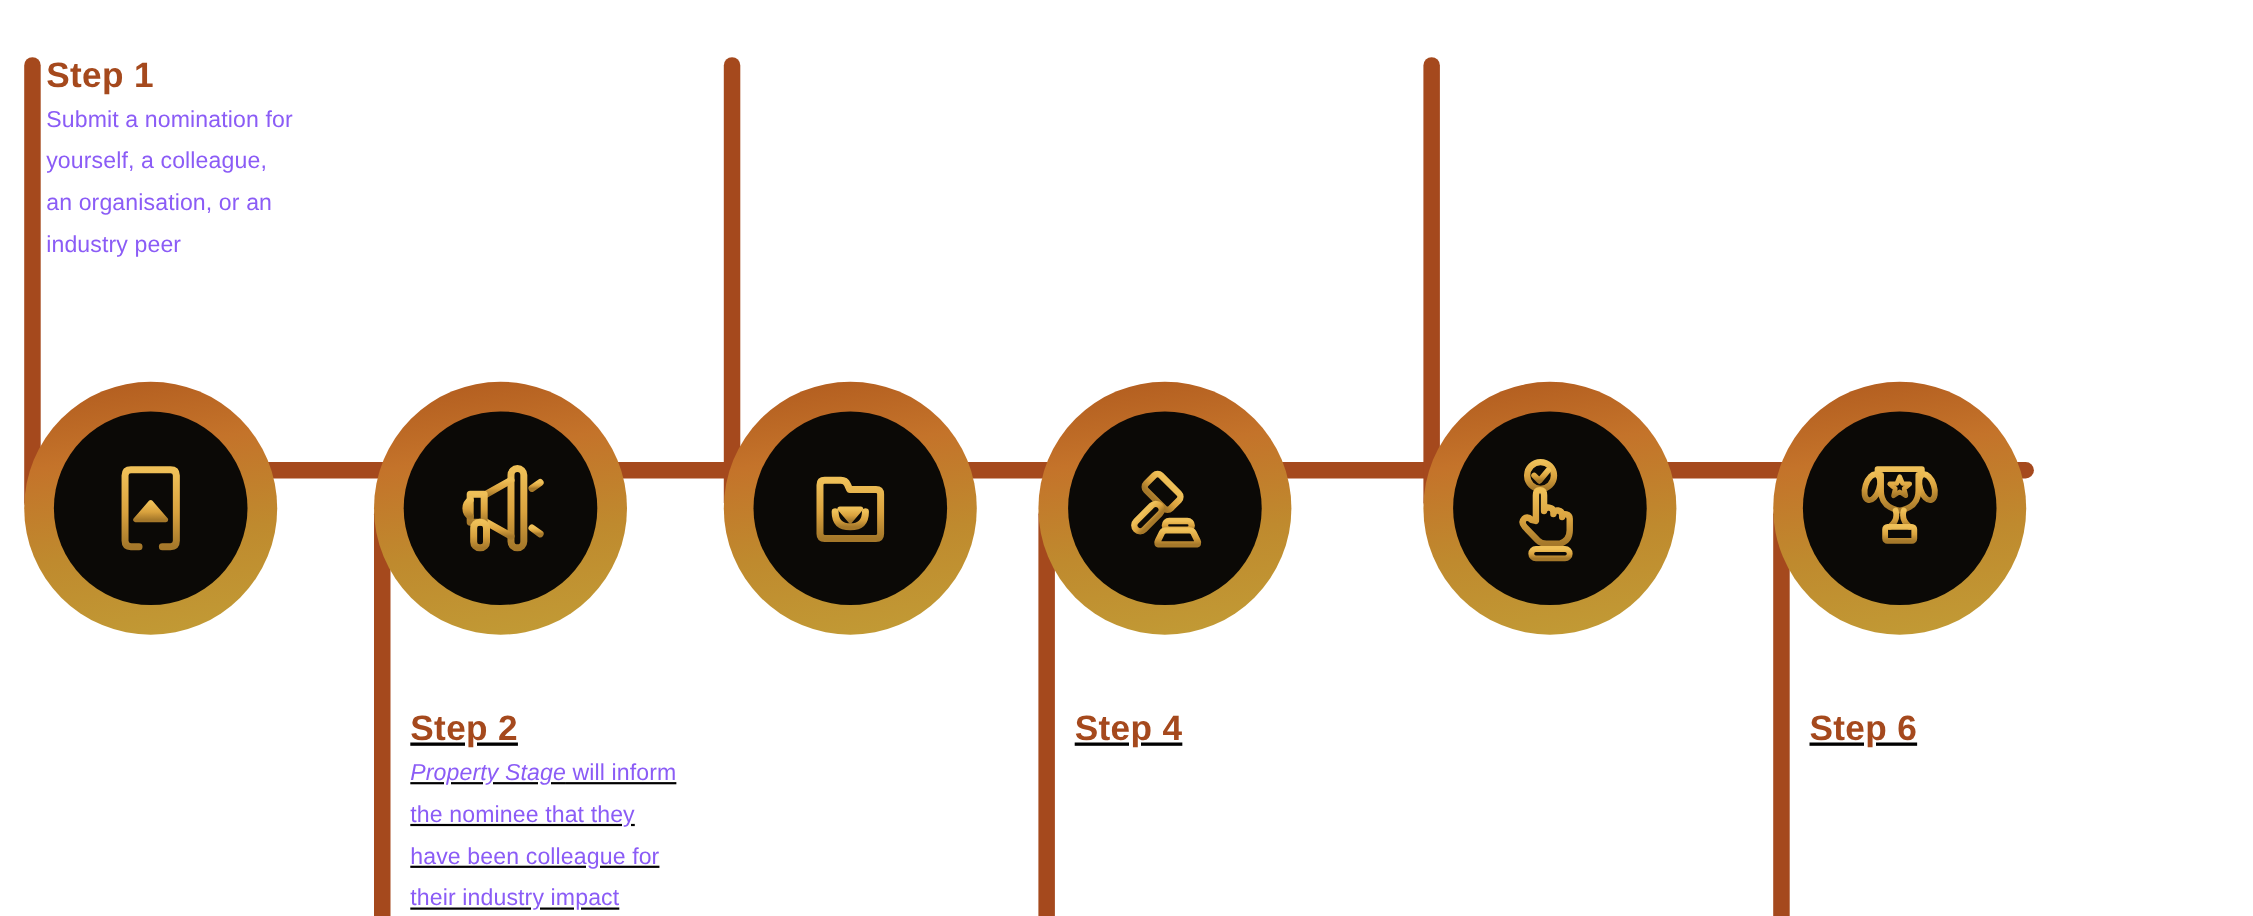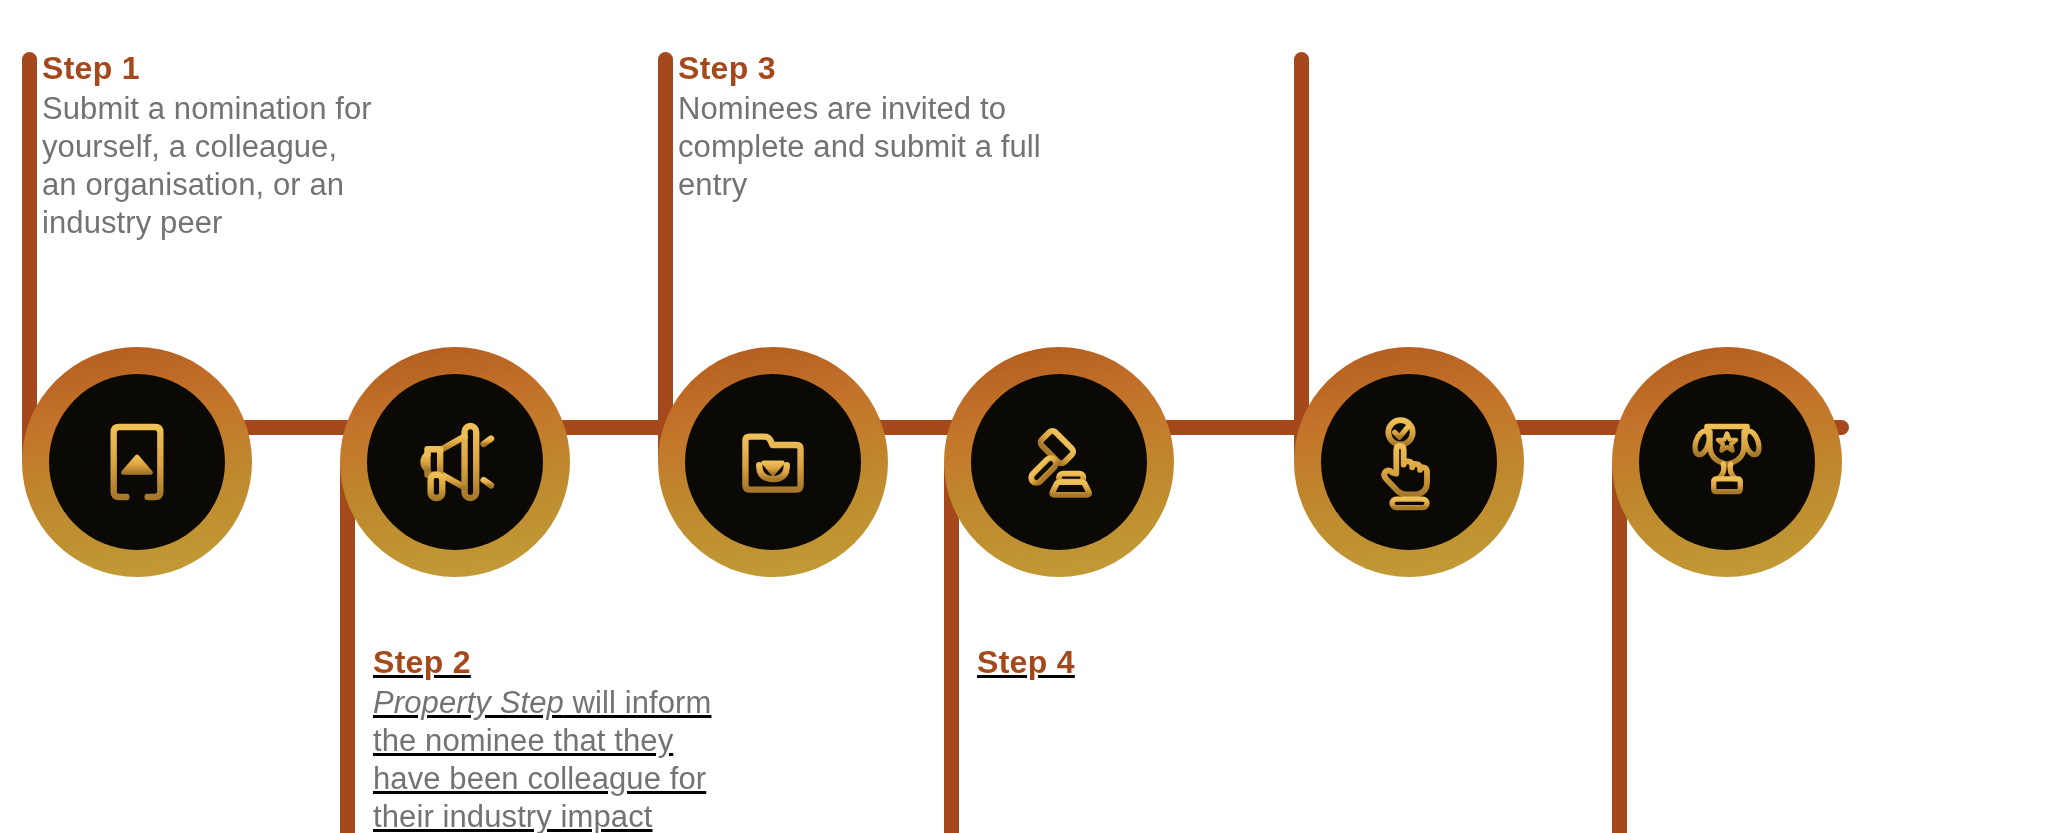--- a/index.html
+++ b/index.html
@@ -42,22 +42,22 @@
   .text{position:absolute;z-index:3;}
   .step.above .text{left:20px;top:16px;}
   .step.below .text{left:33px;top:610px;text-decoration:underline;}
   .step-title{
     margin:0 0 2px 0;
     font-size:32px;line-height:40px;font-weight:700;
     color:#A5491D;letter-spacing:0.3px;
   }
   .step-desc{
     margin:0;
-    font-size:31px;line-height:38px;
-    color:#737373;
+    font-size:21px;line-height:38px;
+    color:#8b5cf6;
     white-space:pre;
     letter-spacing:0.1px;
   }
   .step-desc em{font-style:italic;}
   .defs-holder{position:absolute;width:0;height:0;overflow:hidden;}
 </style>
 </head>
 <body>
 
 <div class="canvas">
@@ -108,44 +108,38 @@
           <path d="M24 43 A8.5 8.5 0 0 0 24 57"></path>
           <rect x="27" y="62" width="11" height="22" rx="5"></rect>
           <path d="M77 33 L84 28"></path>
           <path d="M79 50 H88"></path>
           <path d="M77 67 L84 72"></path>
         </svg>
       </div>
     </div>
     <div class="text">
       <h3 class="step-title">Step 2</h3>
-      <p class="step-desc"><em>Property Step</em><span> will inform
+      <p class="step-desc"><em>Property Stage</em><span> will inform
 the nominee that they
 have been colleague for
 their industry impact</span></p>
     </div>
   </div>
 
   <div class="step s3 above">
     <div class="vline"></div>
     <div class="circle">
       <div class="inner">
         <svg class="icon" viewBox="0 0 100 100" fill="none" stroke="url(#goldgrad)" stroke-width="6" stroke-linecap="round" stroke-linejoin="round">
           <path d="M24 72 V30 Q24 26 28 26 H42 Q46 26 47.5 29.5 L49.5 34 H72 Q76 34 76 38 V72 Q76 76 72 76 H28 Q24 76 24 72 Z"></path>
           <path d="M50 41 V52" stroke-width="7"></path>
           <path d="M50 61 L41 50.5 H59 Z" fill="url(#goldgrad)" stroke-width="4"></path>
           <path d="M37 53 Q37 66 50 66 Q63 66 63 53"></path>
         </svg>
       </div>
-    </div>
-    <div class="text">
-      <h3 class="step-title">Step 3</h3>
-      <p class="step-desc"><em></em><span>Nominees are invited to
-complete and submit a full
-entry</span></p>
     </div>
   </div>
 
   <div class="step s4 below">
     <div class="vline"></div>
     <div class="circle">
       <div class="inner">
         <svg class="icon" viewBox="0 0 100 100" fill="none" stroke="url(#goldgrad)" stroke-width="5.5" stroke-linecap="round" stroke-linejoin="round">
           <g transform="rotate(45 48 36)">
             <rect x="33" y="27" width="30" height="18" rx="4"></rect>
@@ -188,16 +182,17 @@
           <ellipse cx="73.5" cy="32" rx="6" ry="11.5" transform="rotate(-18 73.5 32)"></ellipse>
           <path d="M31 16.5 H69 V20 Q69 21.5 67.5 21.5 H66 V35 Q66 49 50 52 Q34 49 34 35 V21.5 H32.5 Q31 21.5 31 20 Z"></path>
           <path d="M50 23 L52.4 28.8 L58.6 29.2 L53.8 33.2 L55.3 39.3 L50 36 L44.7 39.3 L46.2 33.2 L41.4 29.2 L47.6 28.8 Z" stroke-width="4"></path>
           <path d="M46.5 52 Q49 60 41.5 66"></path>
           <path d="M53.5 52 Q51 60 58.5 66"></path>
           <rect x="37.5" y="66" width="25" height="12" rx="2"></rect>
         </svg>
       </div>
     </div>
     <div class="text">
+      <h3 class="step-title">Step 6</h3>
     </div>
   </div>
 
 </div>
 
 </body></html>

